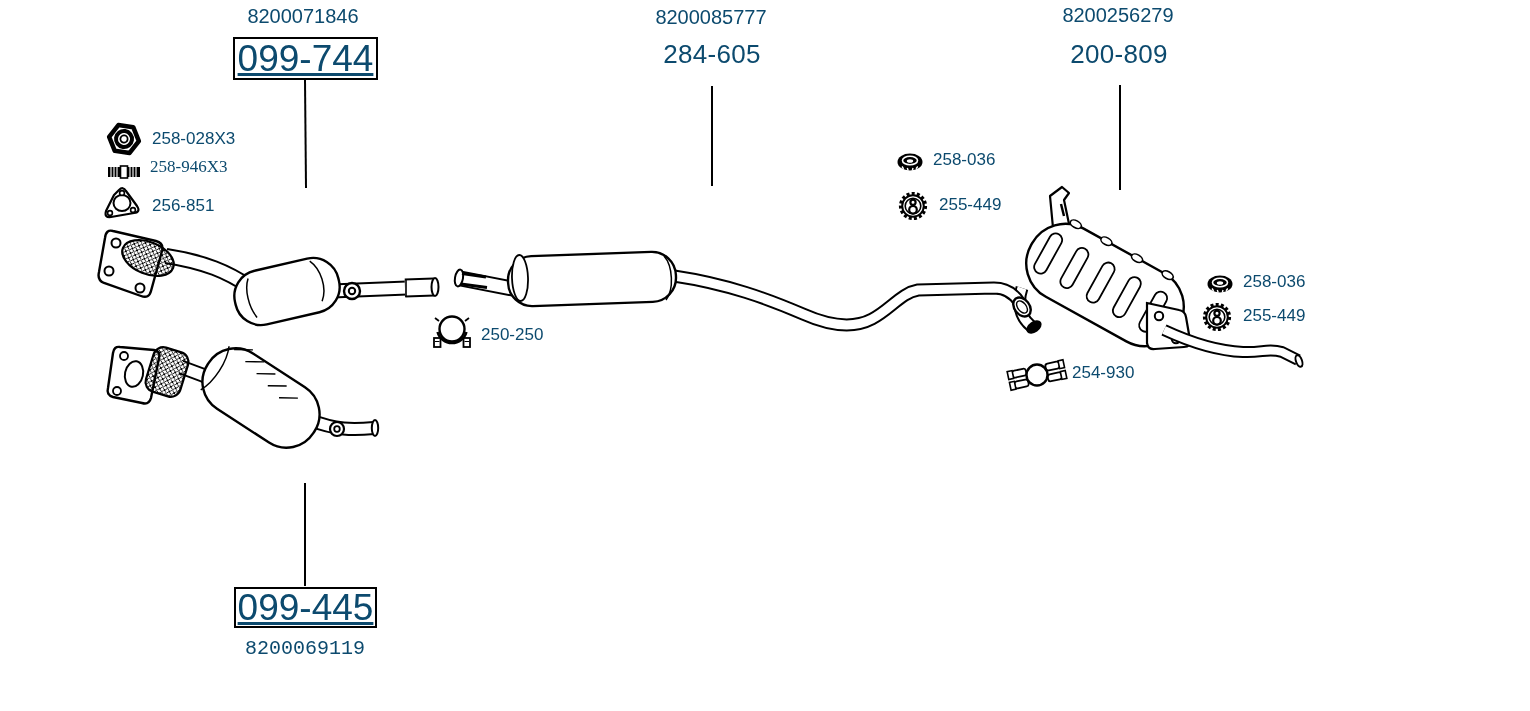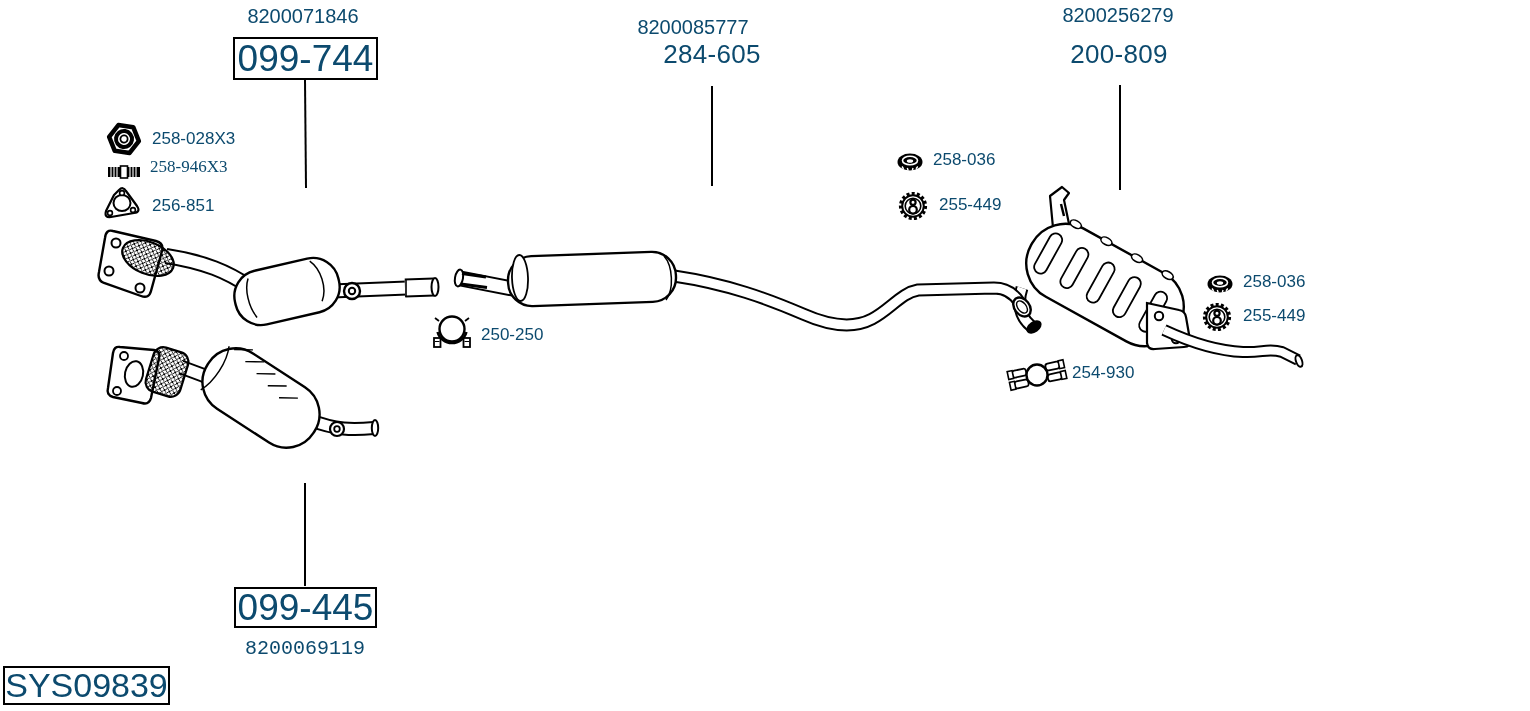--- a/index.html
+++ b/index.html
@@ -6,21 +6,21 @@
   .stage{
     position:relative;width:1530px;height:711px;background:#ffffff;
     font-family:"Liberation Sans",sans-serif;color:#000;overflow:hidden;
   }
   .svg-layer{position:absolute;left:0;top:0;width:1530px;height:711px;}
   .lbl{position:absolute;white-space:nowrap;color:#0c4a6e;}
   .oe{font-size:20px;}
   .code{font-size:17px;}
   .big{font-size:26px;letter-spacing:.3px;}
   .center{text-align:center;}
-  .boxed{border:2px solid #000;text-align:center;}
+  .boxed{border:2px solid #000;text-align:center;text-decoration:underline;}
   .box-front{left:233px;top:37px;width:141px;height:39px;line-height:39px;font-size:37px;}
   .box-alt{left:234px;top:587px;width:139px;height:37px;line-height:37px;font-size:37px;}
   .sys-box{left:3px;top:666px;width:163px;height:35px;line-height:35px;font-size:34px;}
 </style>
 </head>
 <body>
 
 <div class="stage">
 
   <svg class="svg-layer" viewBox="0 0 1530 711">
@@ -192,34 +192,33 @@
       <circle r="10.8" fill="none" stroke="#000" stroke-width="2"></circle>
       <circle r="7.8" fill="#fff" stroke="#000" stroke-width="1.6"></circle>
       <circle cy="-3.8" r="2.6" fill="#fff" stroke="#000" stroke-width="2.2"></circle>
       <circle cy="3.8" r="3.8" fill="#fff" stroke="#000" stroke-width="2.2"></circle>
     </g>
   </svg>
 
   <div class="lbl oe center" style="left:203px;top:5px;width:200px;">8200071846</div>
   <div class="lbl boxed box-front">099-744</div>
 
-  <div class="lbl oe center" style="left:593px;top:6px;width:200px;margin-top:10px;">8200085777</div>
+  <div class="lbl oe center" style="left:611px;top:6px;width:200px;">8200085777</div>
   <div class="lbl big center" style="left:612px;top:39px;width:200px;">284-605</div>
 
   <div class="lbl oe center" style="left:1018px;top:4px;width:200px;">8200256279</div>
   <div class="lbl big center" style="left:1019px;top:39px;width:200px;">200-809</div>
 
   <div class="lbl boxed box-alt">099-445</div>
   <div class="lbl oe center" style="left:205px;top:637px;width:200px;font-family:Liberation Mono, monospace;">8200069119</div>
 
   <div class="lbl code" style="left:152px;top:129px;">258-028X3</div>
   <div class="lbl code" style="left:150px;top:157px;font-family:Liberation Serif, serif;">258-946X3</div>
   <div class="lbl code" style="left:152px;top:196px;">256-851</div>
   <div class="lbl code" style="left:481px;top:325px;">250-250</div>
   <div class="lbl code" style="left:933px;top:150px;">258-036</div>
   <div class="lbl code" style="left:939px;top:195px;">255-449</div>
   <div class="lbl code" style="left:1072px;top:363px;">254-930</div>
   <div class="lbl code" style="left:1243px;top:272px;">258-036</div>
   <div class="lbl code" style="left:1243px;top:306px;">255-449</div>
 
-  <div class="lbl boxed sys-box">SYS09839</div>
 
 </div>
 
 </body></html>

